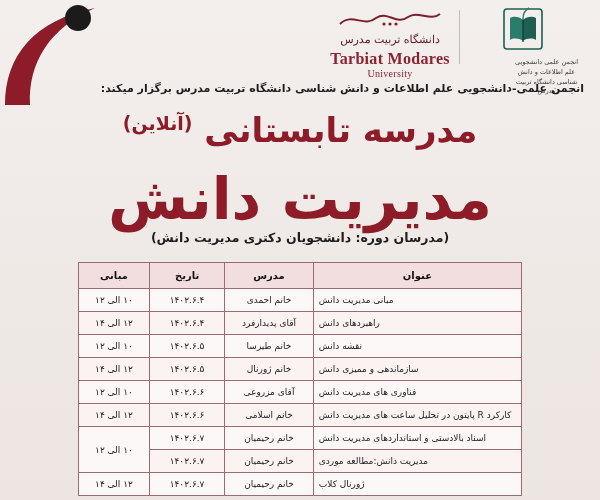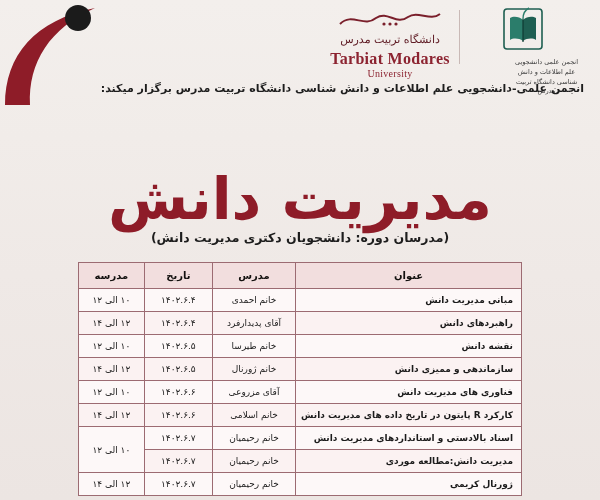--- a/index.html
+++ b/index.html
@@ -175,23 +175,22 @@
     white-space: nowrap;
   }
   table.schedule thead th {
     background: #f2dede;
     font-weight: bold;
     font-size: 10px;
     color: #13110f;
     height: 19px;
   }
   table.schedule td.topic {
-    text-align: right;
+    text-align: left;
     padding-right: 8px;
-    font-weight: bold;
   }
   table.schedule tbody tr:nth-child(odd) { background: #fdf8f8; }
   table.schedule tbody tr:nth-child(even) { background: #fbf2f2; }
 
   .col-topic { width: 47%; }
   .col-teacher { width: 20%; }
   .col-date { width: 17%; }
   .col-time { width: 16%; }
 </style>
 </head>
@@ -228,31 +227,35 @@
         <path d="M22,13 L22,36" stroke="#0f3a32" stroke-width="1.2"></path>
         <path d="M22,13 C22,8 24,4 28,2" fill="none" stroke="#2b7d6b" stroke-width="1.4"></path>
       </svg>
       <div class="assoc-text">انجمن علمی دانشجویی علم اطلاعات و دانش شناسی دانشگاه تربیت مدرس</div>
     </div>
 
   </div>
 
   <div class="intro">انجمن علمی-دانشجویی علم اطلاعات و دانش شناسی دانشگاه تربیت مدرس برگزار میکند:</div>
 
+  <div class="title-1">
+    <span class="main">مدرسه تابستانی</span>
+    <span class="online">(آنلاین)</span>
+  </div>
   <div class="title-2">مدیریت دانش</div>
   <div class="subtitle">(مدرسان دوره: دانشجویان دکتری مدیریت دانش)</div>
 
   <div class="table-wrap">
     <table class="schedule">
       <thead>
         <tr>
           <th class="col-topic">عنوان</th>
           <th class="col-teacher">مدرس</th>
           <th class="col-date">تاریخ</th>
-          <th class="col-time">مدرسه</th>
+          <th class="col-time">مبانی</th>
         </tr>
       </thead>
       <tbody>
         <tr>
           <td class="topic">مبانی مدیریت دانش</td>
           <td>خانم احمدی</td>
           <td>۱۴۰۲.۶.۴</td>
           <td>۱۰ الی ۱۲</td>
         </tr>
         <tr>
@@ -273,38 +276,38 @@
           <td>۱۴۰۲.۶.۵</td>
           <td>۱۲ الی ۱۴</td>
         </tr>
         <tr>
           <td class="topic">فناوری های مدیریت دانش</td>
           <td>آقای مزروعی</td>
           <td>۱۴۰۲.۶.۶</td>
           <td>۱۰ الی ۱۲</td>
         </tr>
         <tr>
-          <td class="topic">کارکرد R پایتون در تاریخ داده های مدیریت دانش</td>
+          <td class="topic">کارکرد R پایتون در تحلیل ساعت های مدیریت دانش</td>
           <td>خانم اسلامی</td>
           <td>۱۴۰۲.۶.۶</td>
           <td>۱۲ الی ۱۴</td>
         </tr>
         <tr>
           <td class="topic">اسناد بالادستی و استانداردهای مدیریت دانش</td>
           <td>خانم رحیمیان</td>
           <td>۱۴۰۲.۶.۷</td>
           <td rowspan="2">۱۰ الی ۱۲</td>
         </tr>
         <tr>
           <td class="topic">مدیریت دانش:مطالعه موردی</td>
           <td>خانم رحیمیان</td>
           <td>۱۴۰۲.۶.۷</td>
         </tr>
         <tr>
-          <td class="topic">ژورنال کریمی</td>
+          <td class="topic">ژورنال کلاب</td>
           <td>خانم رحیمیان</td>
           <td>۱۴۰۲.۶.۷</td>
           <td>۱۲ الی ۱۴</td>
         </tr>
       </tbody>
     </table>
   </div>
 
 </div>
 

